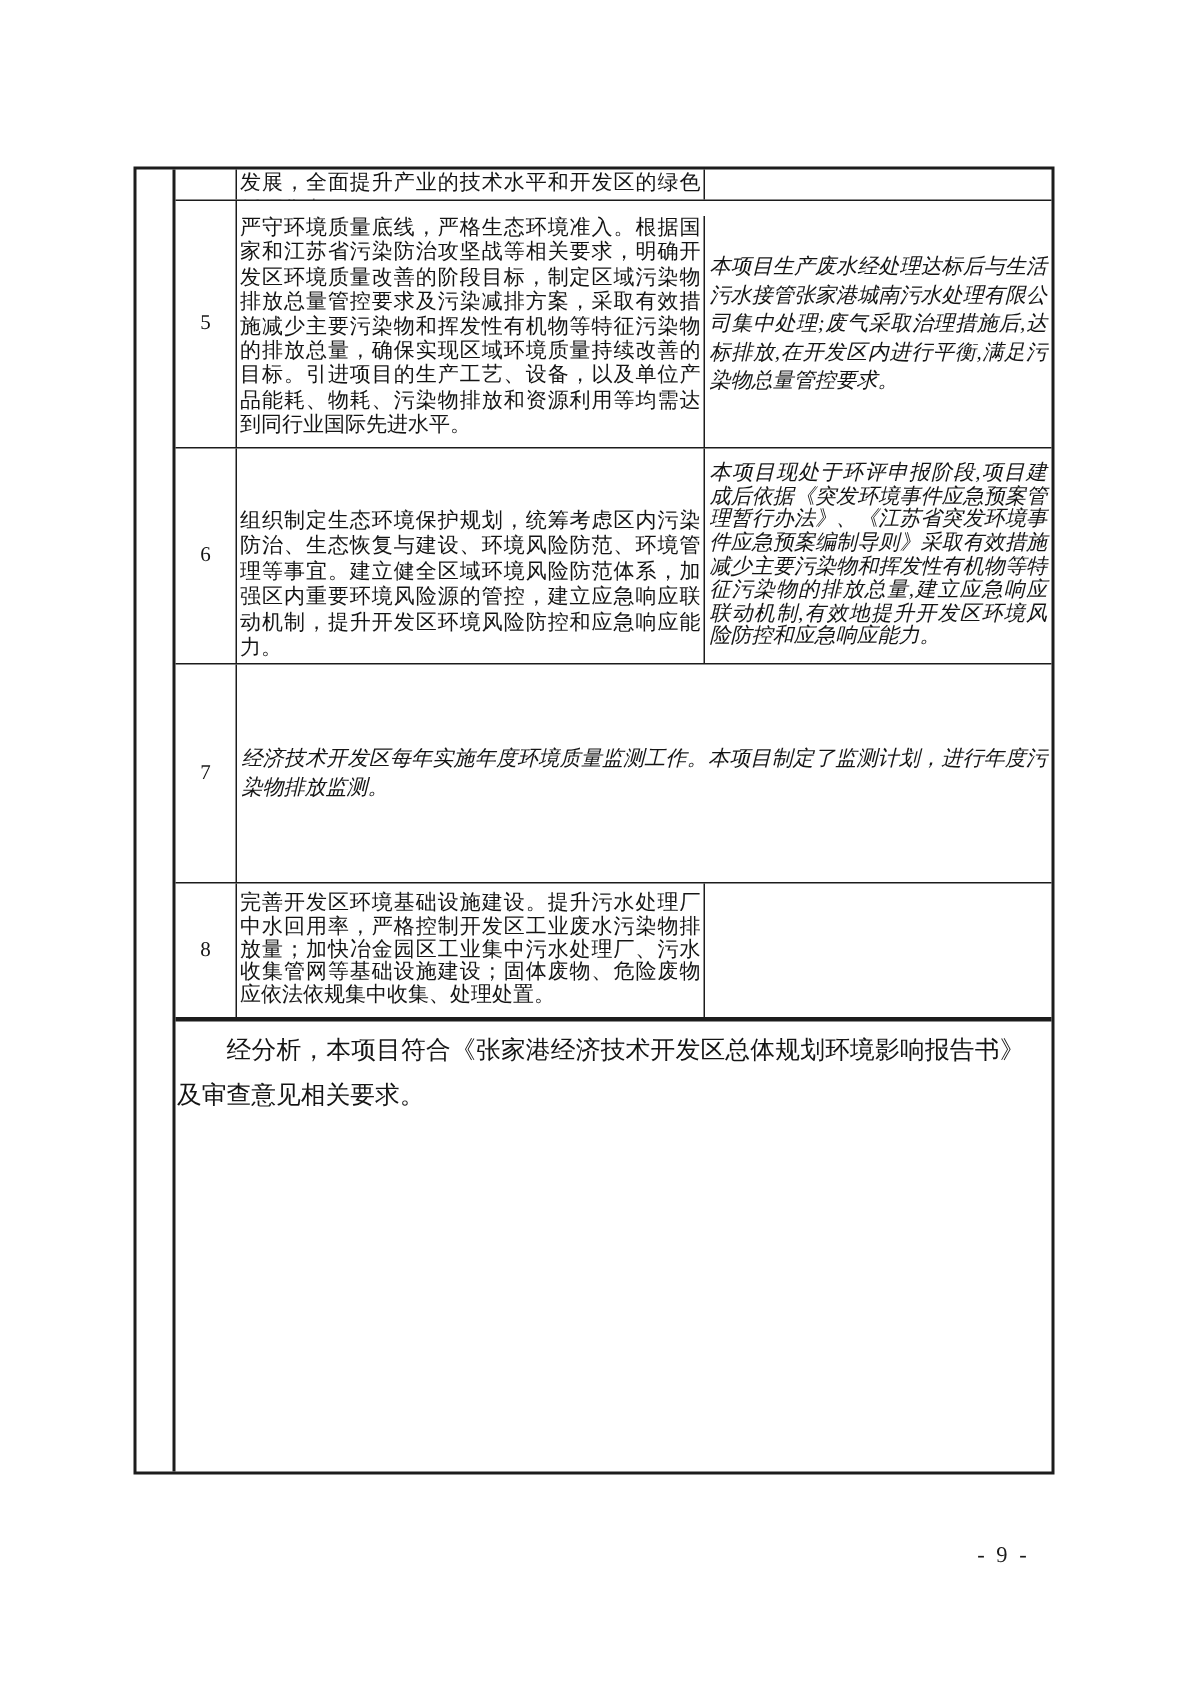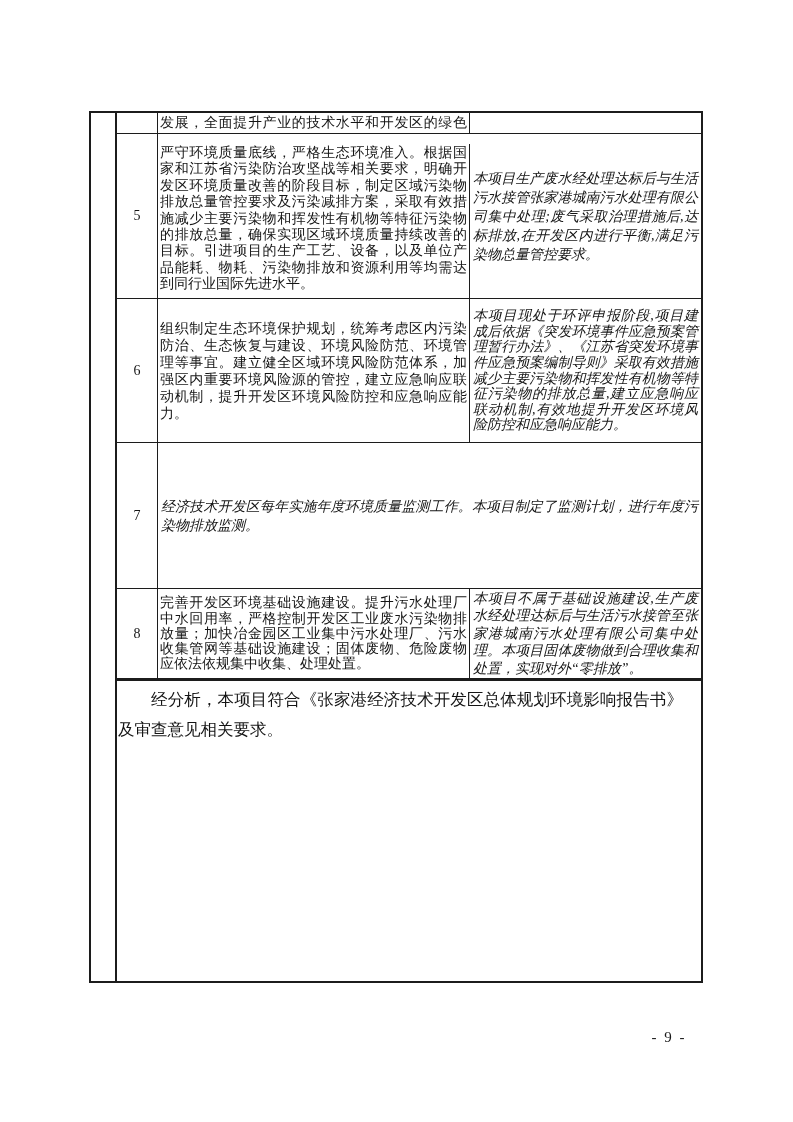--- a/index.html
+++ b/index.html
@@ -53,21 +53,21 @@
     font-size:14px;
     text-align:justify;
     text-justify:inter-character;
     display:flex; align-items:center;
     overflow:hidden;
     font-style:italic;
   }
   .cell-right > span { display:block; width:100%; }
   .lh-18 { line-height:18px; }
   .lh-164 { line-height:16.4px;margin-top:10px; }
-  .lh-17 { line-height:17px; }
+  .lh-17 { line-height:17px;align-items:flex-end; }
   .lh-162 { line-height:16.2px; }
   .lh-152 { line-height:15.2px; }
   .lh-19 { line-height:19px; }
   .lh-156 { line-height:15.6px; }
   .lh-175 { line-height:17.5px; }
   .row-4 .cell-main { align-items:flex-start; }
   .row-5 .cell-main { align-items:flex-start; }
   .analysis-area {
     flex:1 1 auto;
     padding:4px 18px 0 1px;
@@ -130,23 +130,20 @@
       <div class="cell-right lh-19">
         <span>经济技术开发区每年实施年度环境质量监测工作。本项目制定了监测计划，进行年度污染物排放监测。</span>
       </div>
     </div>
 
     <div class="t-row row-8 thick-bottom">
       <div class="cell-num">8</div>
       <div class="cell-main lh-152">
         <span>完善开发区环境基础设施建设。提升污水处理厂中水回用率，严格控制开发区工业废水污染物排放量；加快冶金园区工业集中污水处理厂、污水收集管网等基础设施建设；固体废物、危险废物应依法依规集中收集、处理处置。</span>
       </div>
-      <div class="cell-right lh-175">
-        <span>本项目不属于基础设施建设,生产废水经处理达标后与生活污水接管至张家港城南污水处理有限公司集中处理。本项目固体废物做到合理收集和处置，实现对外“零排放”。</span>
-      </div>
     </div>
 
     <div class="analysis-area">
       <p>经分析，本项目符合《张家港经济技术开发区总体规划环境影响报告书》及审查意见相关要求。</p>
     </div>
 
   </div>
 </div>
 
 <div class="page-number">- 9 -</div>

